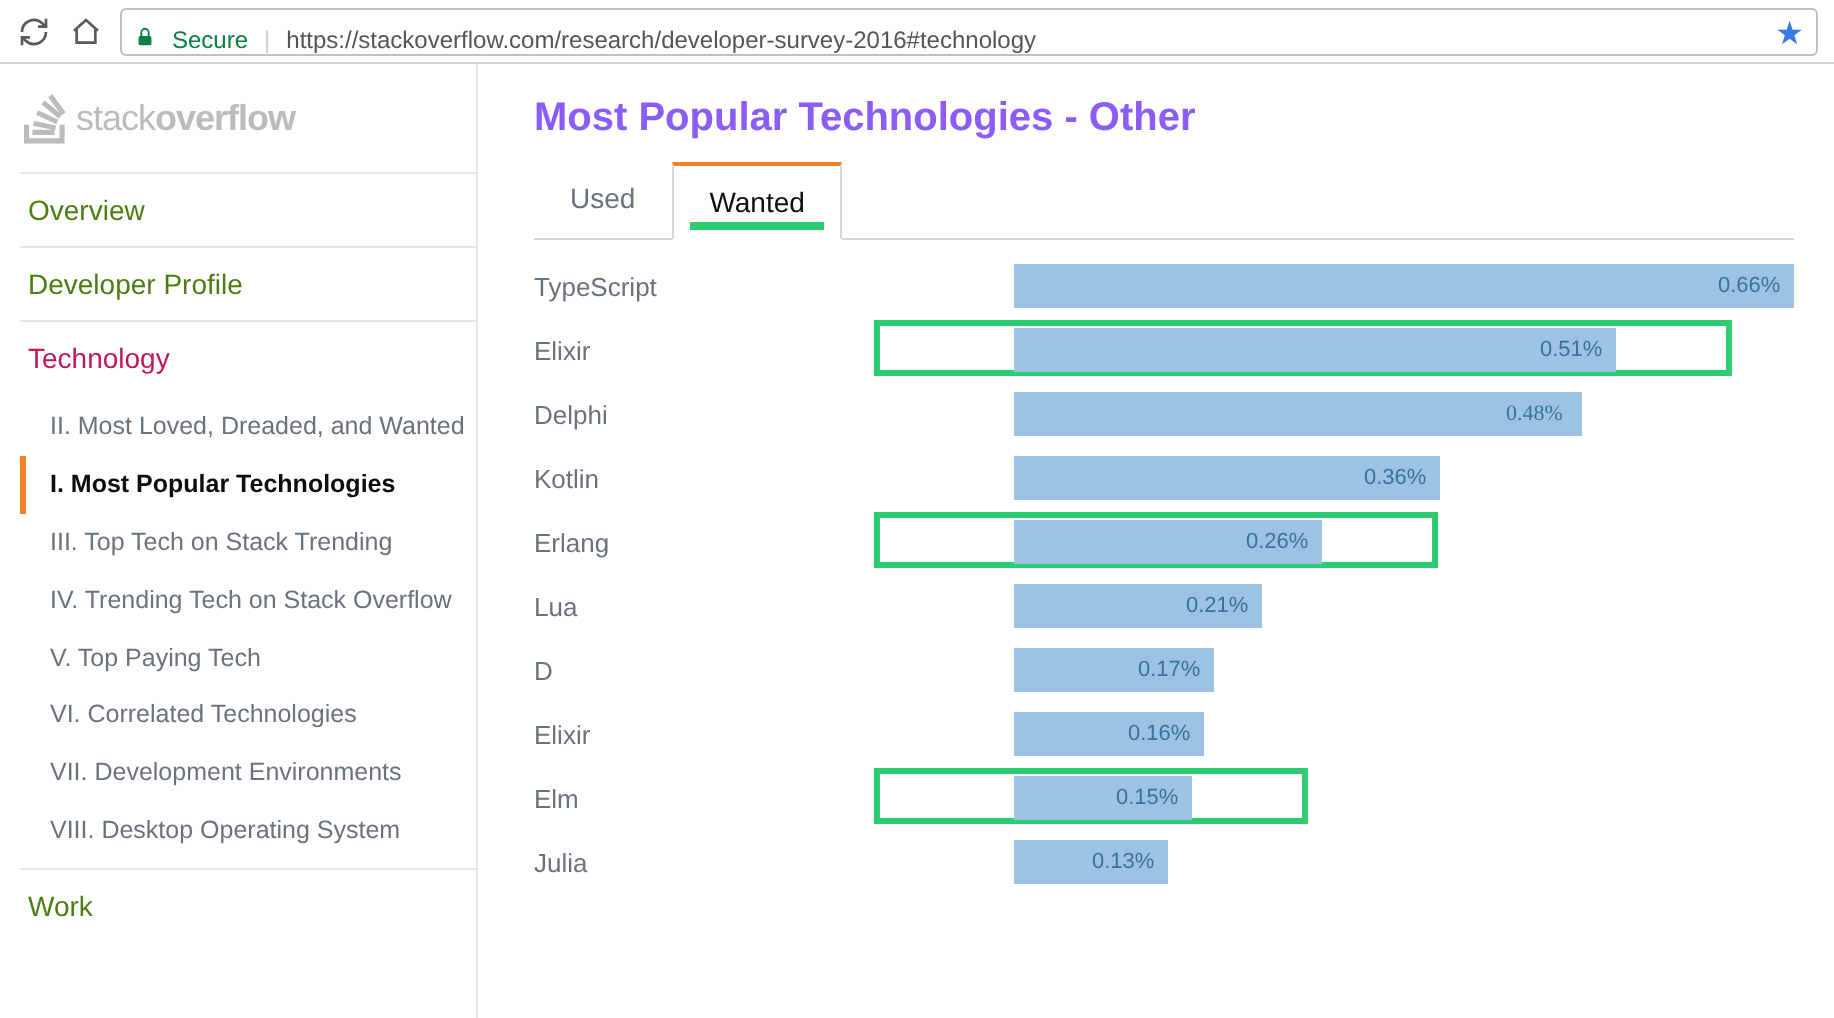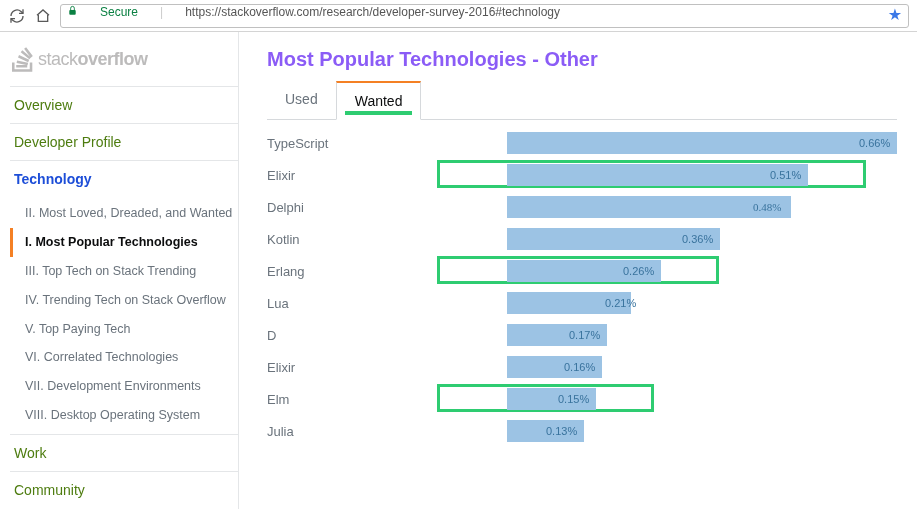--- a/index.html
+++ b/index.html
@@ -23,26 +23,26 @@
   }
   .browser-bar .icon-btn {
     width: 18px; height: 18px;
     display: flex; align-items: center; justify-content: center;
     color: #5a5a5a;
     cursor: pointer;
   }
   .url-box {
     flex: 1;
     display: flex;
-    align-items: flex-start;
+    align-items: flex-end;
     height: 24px;
     border: 1px solid #c0c0c0;
     border-radius: 3px;
     padding: 0 6px;
-    gap: 22px;
+    gap: 8px;
     font-size: 12px;
   }
   .lock-icon { color: #0b8043; }
   .secure-text { color: #0b8043; }
   .url-text { color: #555; }
   .star-icon { color: #3b78e7; font-size: 16px; cursor: pointer; }
   
   .page {
     display: flex;
     height: calc(509px - 32px);
@@ -62,21 +62,21 @@
   .so-logo svg { display: block; }
   .logo-text { font-size: 18px; color: #bcbbbb; letter-spacing: -0.5px; }
   .logo-text .bold { font-weight: bold; color: #bcbbbb; }
   .nav-item {
     padding: 10px 0 10px 4px;
     border-top: 1px solid #e4e6e8;
     font-size: 14px;
     color: #4d7c0f;
     cursor: pointer;
   }
-  .nav-item.active { color: #1d4ed8; font-weight: bold; }
+  .nav-item.active { color: #be185d; font-weight: normal; }
   .sub-list { list-style: none; padding: 2px 0 4px 0; }
   .sub-item {
     padding: 6px 0 6px 12px;
     font-size: 12.5px;
     color: #6a737c;
     line-height: 1.35;
     cursor: pointer;
     border-left: 3px solid transparent;
   }
   .sub-item.active {
@@ -214,21 +214,20 @@
           <li class="sub-item">II. Most Loved, Dreaded, and Wanted</li>
           <li class="sub-item active">I. Most Popular Technologies</li>
           <li class="sub-item">III. Top Tech on Stack Trending</li>
           <li class="sub-item">IV. Trending Tech on Stack Overflow</li>
           <li class="sub-item">V. Top Paying Tech</li>
           <li class="sub-item">VI. Correlated Technologies</li>
           <li class="sub-item">VII. Development Environments</li>
           <li class="sub-item">VIII. Desktop Operating System</li>
         </ul>
         <div class="nav-item">Work</div>
-        <div class="nav-item">Community</div>
       </div>
   </div>
 
   <div class="main">
     <h1 class="page-title">Most Popular Technologies - Other</h1>
     <div class="tabs" id="tabs-root">
         <div class="tab">Used</div>
         <div class="tab active">Wanted</div>
       </div>
     <div id="chart-root" style="position:relative;">
@@ -266,21 +265,21 @@
           <div class="highlight-box" style="left: 170px; top: -4px; height: 28px; width: 282px;"></div>
           <div class="bar-area">
             <div class="bar" style="width: 154px;"></div>
             <div class="bar-value" style="left: 110px;">0.26%</div>
           </div>
         </div>
         <div class="chart-row">
           <div class="chart-label">Lua</div>
           <div class="bar-area">
             <div class="bar" style="width: 124px;"></div>
-            <div class="bar-value" style="left: 92px;">0.21%</div>
+            <div class="bar-value" style="left: 80px;">0.21%</div>
           </div>
         </div>
         <div class="chart-row">
           <div class="chart-label">D</div>
           <div class="bar-area">
             <div class="bar" style="width: 100px;"></div>
             <div class="bar-value" style="left: 56px;">0.17%</div>
           </div>
         </div>
         <div class="chart-row">

